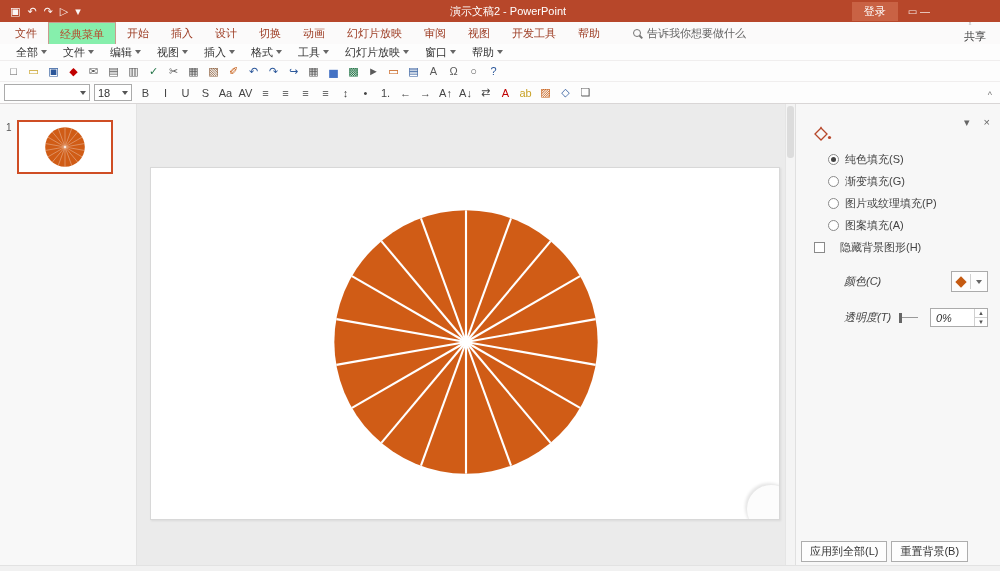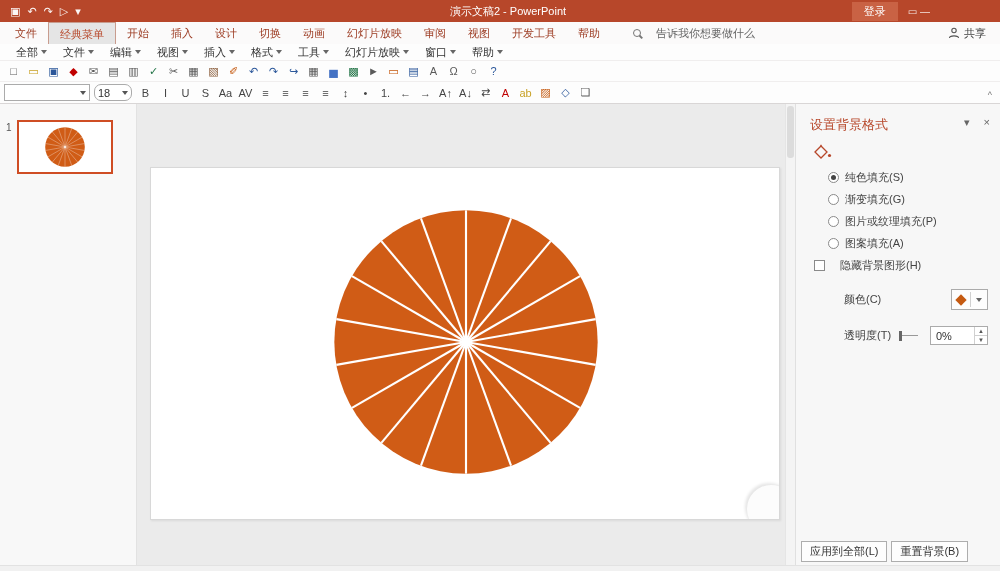--- a/index.html
+++ b/index.html
@@ -12,39 +12,39 @@
   .qat { display:flex; align-items:center; gap:7px; padding:0 10px; font-size:11px; }
   .qat-icon { cursor:default; opacity:.95; }
   .tb-title { position:absolute; left:16px; right:0; text-align:center; font-size:11px; pointer-events:none; }
   .tb-right { margin-left:auto; display:flex; align-items:center; gap:10px; padding-right:70px; z-index:2; }
   .login-btn { background:#c96244; padding:2px 12px; font-size:11px; cursor:pointer; }
   .win-icon { font-size:10px; opacity:.85; }
 
   
   .tabs-row { height:22px; background:#fbfafa; display:flex; align-items:stretch; padding-left:4px; }
   .tab { padding:4px 11px 3px; color:#9c3b22; cursor:pointer; white-space:nowrap; }
-  .tab.active { background:#e5e5e5; border:1px solid #c89c8e; border-bottom:none; color:#b7472a; }
-  .tellme { display:flex; align-items:center; gap:15px; margin-left:22px; color:#666; cursor:text;text-align:right; }
+  .tab.active { background:#86efac; border:1px solid #c89c8e; border-bottom:none; color:#b7472a; }
+  .tellme { display:flex; align-items:center; gap:6px; margin-left:22px; color:#666; cursor:text;text-align:right; }
   .mag { width:8px; height:8px; border:1.5px solid #777; border-radius:50%; position:relative; display:inline-block; }
   .mag::after { content:''; position:absolute; width:4px; height:1.5px; background:#777; right:-3px; bottom:-1px; transform:rotate(45deg); }
-  .share { margin-left:auto; display:flex; align-items:center; gap:4px; padding-right:14px; color:#444; cursor:pointer; }
+  .share { margin-left:auto; display:flex; align-items:flex-start; gap:4px; padding-right:14px; color:#444; cursor:pointer;flex-direction:column; }
 
   
   .menus-row { height:17px; background:#fdfdfd; display:flex; align-items:center; padding-left:8px; border-bottom:1px solid #f0eeee; }
   .menu-item { display:flex; align-items:center; gap:3px; padding:0 8px; cursor:pointer; color:#333; }
   .caret { width:0; height:0; border-left:3px solid transparent; border-right:3px solid transparent; border-top:4px solid #666; }
 
   
   .toolbar { height:21px; background:#fdfdfd; display:flex; align-items:center; padding-left:4px; gap:1px; }
   .toolbar1 { border-bottom:1px solid #f0eeee; }
   .tbi { min-width:19px; height:18px; display:flex; align-items:center; justify-content:center; font-size:11px; border:1px solid transparent; cursor:pointer; }
   .combo { display:flex; align-items:center; justify-content:space-between; border:1px solid #ababab; background:#fff; height:17px; padding:0 3px; margin-right:3px; cursor:pointer; }
   .combo .caret { border-top-color:#555; }
   .combo-font { width:86px; }
-  .combo-size { width:38px;border-radius:7px; }
+  .combo-size { width:38px; }
   .ribbon-wrap { position:relative; border-bottom:1px solid #d9d6d6; }
   .collapse-ribbon { position:absolute; right:8px; bottom:3px; color:#777; font-size:9px; cursor:pointer; }
 
   
   .main { position:absolute; top:104px; left:0; right:0; bottom:6px; display:flex; }
 
   .slides-pane { width:137px; background:#f8f8f8; border-right:1px solid #e2e2e2; padding-top:16px; }
   .thumb-row { display:flex; align-items:flex-start; gap:5px; padding-left:6px; }
   .slide-num { font-size:10px; color:#555; margin-top:2px; }
   .thumb { width:96px; height:54px; background:#fff; border:2px solid #cf4d24; display:flex; align-items:center; justify-content:center; cursor:pointer; }
@@ -62,21 +62,21 @@
   .fp-top-icons { position:absolute; top:12px; right:10px; display:flex; gap:14px; color:#666; font-size:11px; }
   .fp-top-icons span { cursor:pointer; }
   .fp-bucket { margin:10px 0 8px 2px; }
   .fp-section { display:flex; align-items:center; gap:5px; margin:8px 0 10px 4px; color:#b7472a; font-weight:bold; cursor:pointer; }
   .tri-down { width:0; height:0; border-left:4px solid transparent; border-right:4px solid transparent; border-top:5px solid #b7472a; }
   .opt { display:flex; align-items:center; gap:6px; margin:0 0 7px 18px; cursor:pointer; color:#444; }
   .radio { width:11px; height:11px; border:1px solid #8a8a8a; border-radius:50%; background:#fff; position:relative; flex:0 0 auto; }
   .opt.checked .radio::after { content:''; position:absolute; inset:2px; background:#444; border-radius:50%; }
   .chk-row { display:flex; align-items:center; gap:15px; margin:4px 0 0 4px; cursor:pointer; color:#444; }
   .checkbox { width:11px; height:11px; border:1px solid #8a8a8a; background:#fff; flex:0 0 auto; }
-  .fp-row { display:flex; align-items:center; margin:16px 0 0 34px; color:#444; }
+  .fp-row { display:flex; align-items:center; margin:16px 0 0 34px; color:#444;font-style:italic; }
   .color-btn { margin-left:auto; display:flex; align-items:center; gap:5px; border:1px solid #ababab; background:#fdfdfd; height:21px; padding:0 5px; cursor:pointer; }
   .color-btn .divider { width:1px; height:15px; background:#d0d0d0; }
   .diamond { width:8px; height:8px; background:#c55a11; transform:rotate(45deg); }
   .slider { display:flex; align-items:center; margin-left:8px; }
   .slider-handle { width:3px; height:10px; background:#666; cursor:pointer; }
   .slider-track { width:16px; height:1px; background:#999; }
   .spin { margin-left:auto; display:flex; align-items:stretch; border:1px solid #ababab; background:#fff; height:19px; width:58px; }
   .spin-val { flex:1; display:flex; align-items:center; padding-left:5px; color:#333; }
   .spin-arrows { width:13px; border-left:1px solid #d0d0d0; display:flex; flex-direction:column; }
   .spin-arrows span { flex:1; display:flex; align-items:center; justify-content:center; font-size:6px; color:#555; cursor:pointer; }
@@ -316,21 +316,20 @@
             <circle cx="100" cy="100" r="3.5" fill="#ffffff"></circle>
           </svg>
         <div class="page-curl"></div>
       </div>
       <div class="vscroll">
         <div class="vthumb"></div>
       </div>
     </div>
 
     <div class="format-pane">
-      <div class="fp-title">设置背景格式</div>
       <div class="fp-top-icons">
         <span>▾</span>
         <span>×</span>
       </div>
       <div class="fp-bucket">
         <svg width="20" height="16" viewBox="0 0 20 16">
             <polygon points="3,8 9,2 15,8 9,14" fill="none" stroke="#b7472a" stroke-width="1.3"></polygon>
             <path d="M9 2 L9 0.8" stroke="#b7472a" stroke-width="1.2"></path>
             <circle cx="17.5" cy="11.5" r="1.6" fill="#b7472a"></circle>
           </svg>

